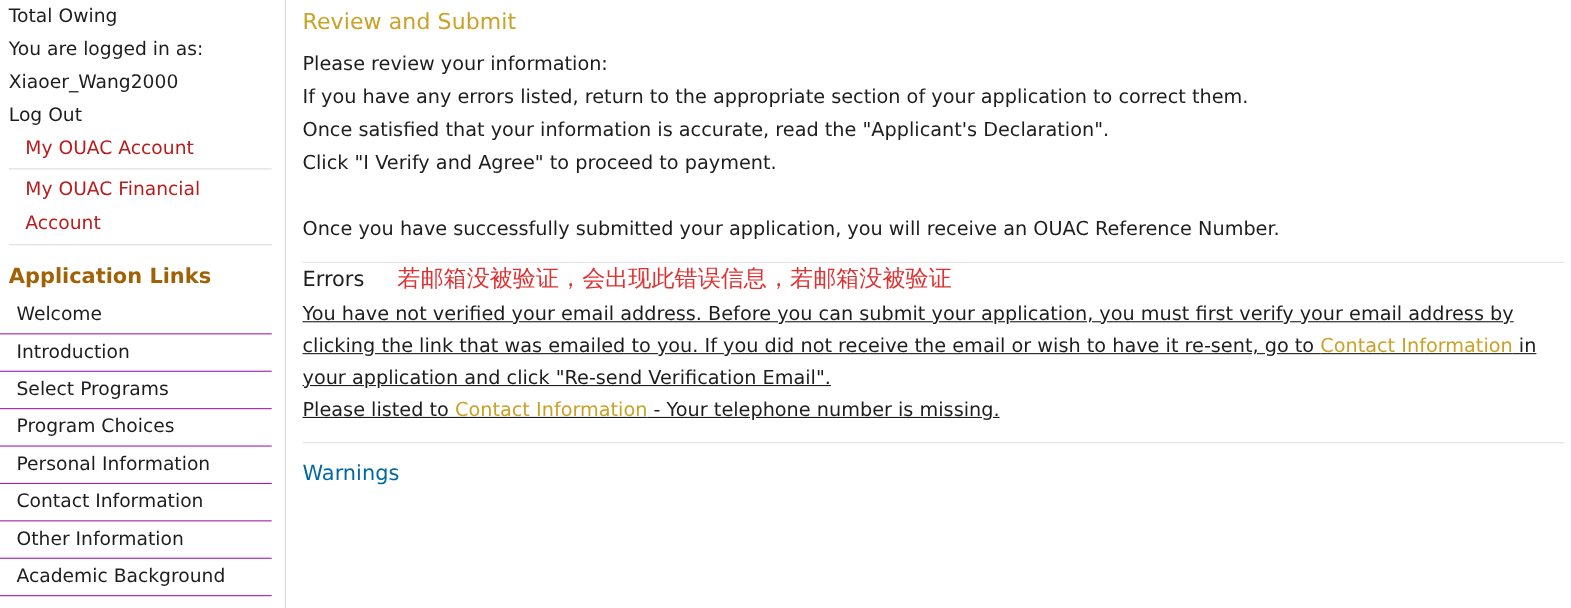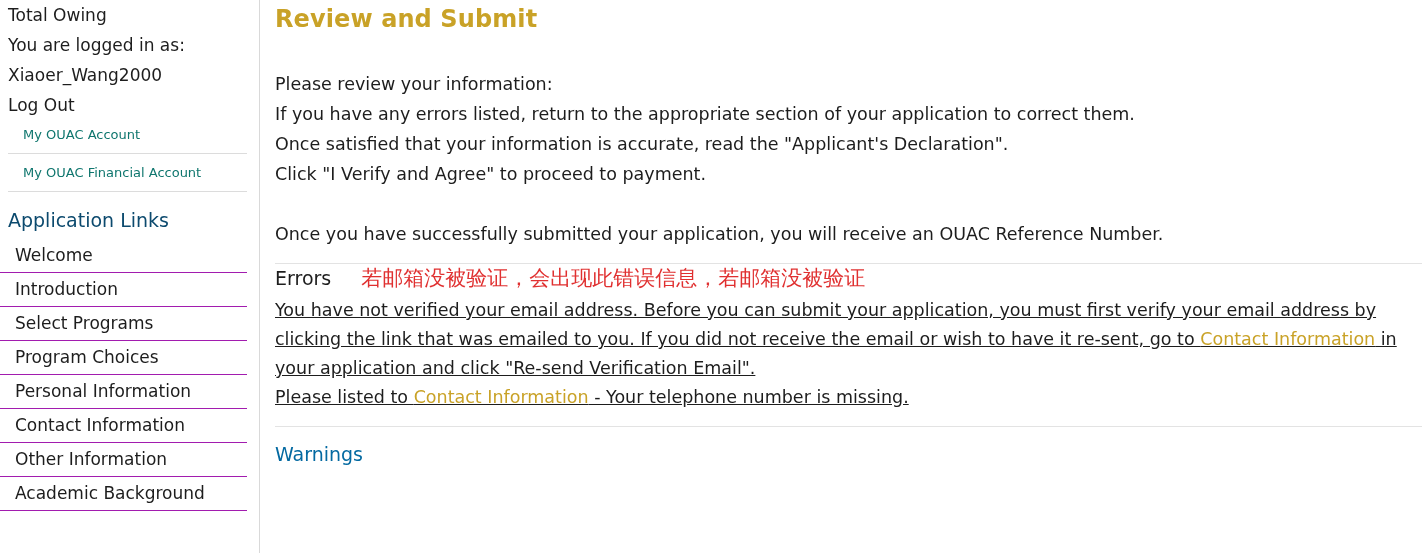--- a/index.html
+++ b/index.html
@@ -43,35 +43,35 @@
     white-space: nowrap;
   }
 
   .sb-divider {
     height: 1px;
     background: #dcdcdc;
     margin: 3px 12px 3px 8px;
   }
 
   .acct-item {
-    font-size: 13px;
+    font-size: 17px;
     line-height: 30px;
     padding-left: 15px;
-    color: #0f766e;
+    color: #b91c1c;
     white-space: nowrap;
   }
   .acct-item.wrap {
     white-space: normal;
     line-height: 31px;
   }
 
   .sb-heading {
     font-size: 19px;
-    font-weight: normal;
-    color: #0c4a6e;
+    font-weight: bold;
+    color: #a16207;
     padding: 12px 0 6px 8px;
     line-height: 26px;
   }
 
   .nav-list { list-style: none; margin: 0; padding: 0; }
   .nav-item {
     font-size: 17px;
     line-height: 27px;
     padding: 3px 0 3px 15px;
     color: #1d1d1d;
@@ -82,30 +82,30 @@
 
   
   .main {
     flex: 1 1 auto;
     height: 553px;
     padding: 0 0 0 15px;
     overflow: hidden;
   }
 
   .page-title {
-    font-size: 24px;
-    font-weight: bold;
+    font-size: 20px;
+    font-weight: normal;
     color: #c9a227;
     line-height: 30px;
     margin: 4px 0 0 0;
     letter-spacing: 0.1px;
   }
 
   .intro {
-    margin-top: 35px;
+    margin-top: 10px;
   }
   .intro p {
     margin: 0;
     font-size: 17.5px;
     line-height: 30px;
     color: #1d1d1d;
     max-width: 1140px;
   }
   .spacer-line { height: 30px; }
 

